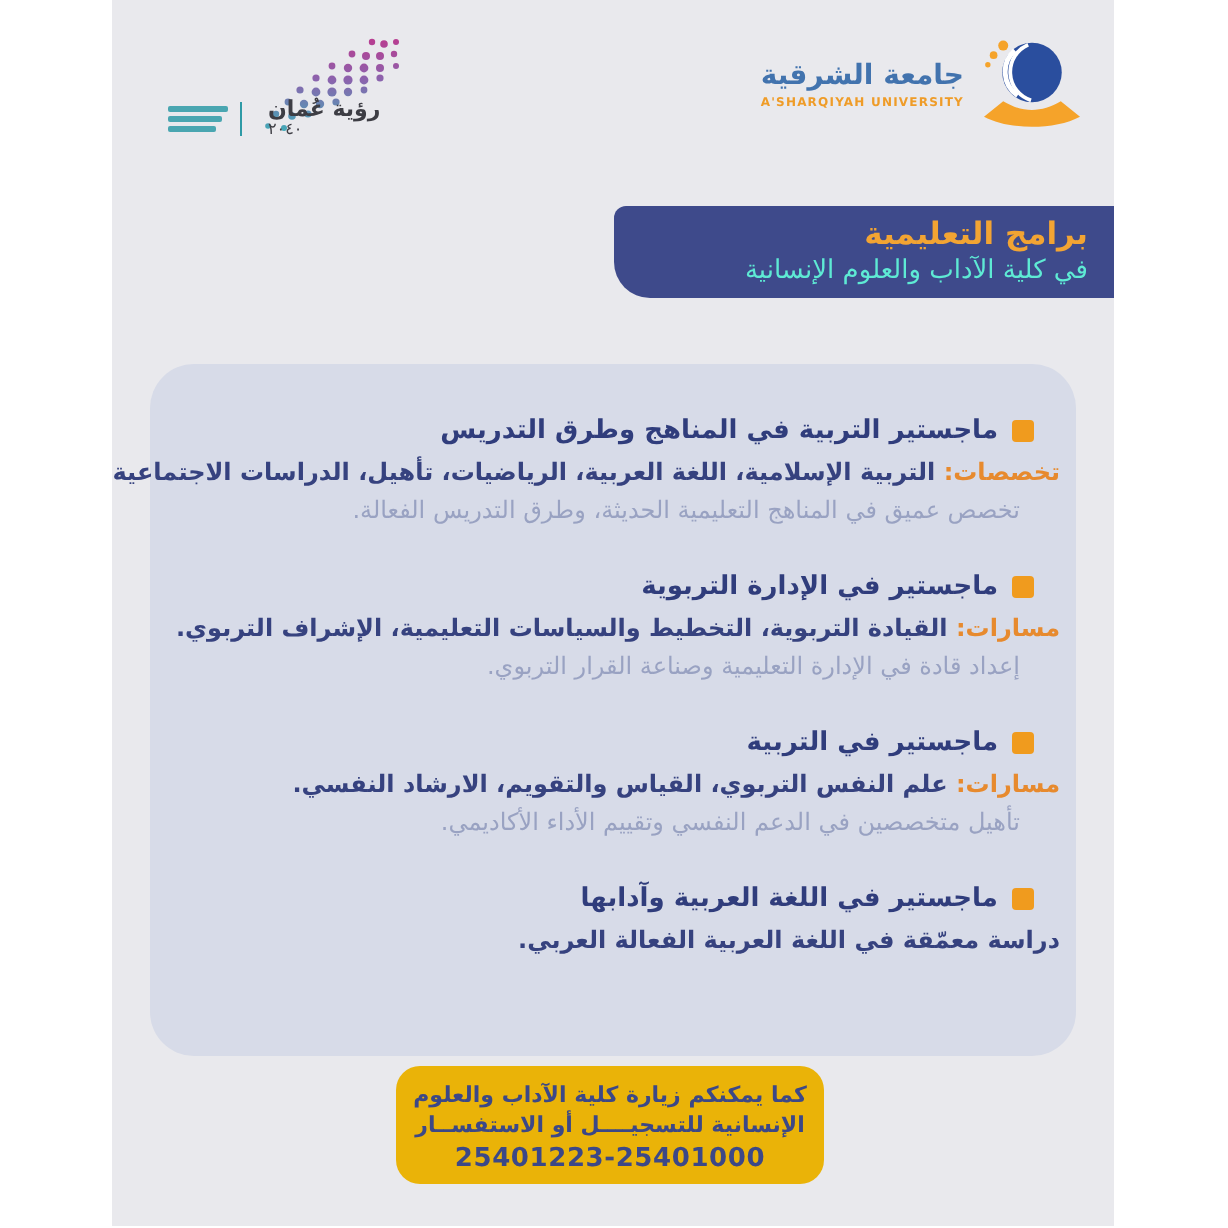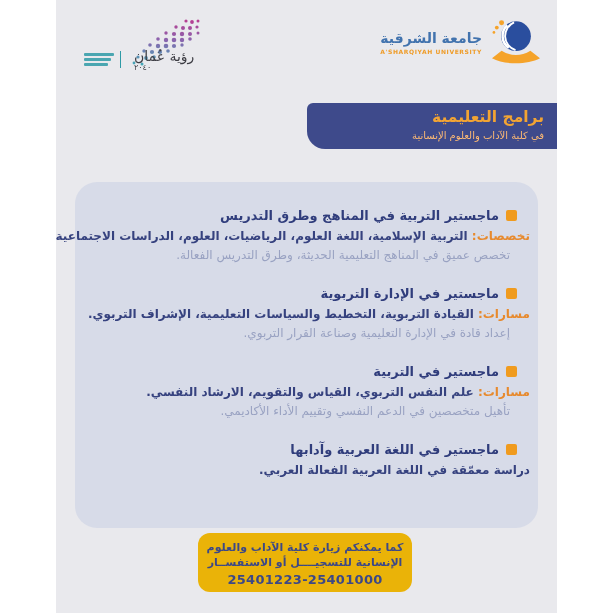--- a/index.html
+++ b/index.html
@@ -11,41 +11,41 @@
     position:absolute; left:56px; top:0; width:501px; height:613px;
     background:#e9e9ed;
   }
   
   .vision-logo { position:absolute; left:28px; top:16px; width:145px; height:58px; }
   .vision-dots { position:absolute; left:24px; top:0; }
   .vision-wordmark {
     position:absolute; left:50px; top:33px; text-align:right; direction:rtl;
     color:#3d3d44; line-height:1.05;
   }
-  .vision-wordmark .vw1 { font-size:14px; font-weight:normal; display:block; }
+  .vision-wordmark .vw1 { font-size:11px; font-weight:bold; display:block; }
   .vision-wordmark .vw2 { font-size:8px; display:block; text-align:left; }
   .vision-divider { position:absolute; left:36px; top:35px; width:1px; height:17px; background:#2e9aa6; }
   .vision-tagline { position:absolute; left:0; top:37px; display:flex; flex-direction:column; gap:2.5px; }
   .vision-tagline i { display:block; width:30px; height:2.5px; background:#2e9aa6; border-radius:1px; opacity:.85; }
   .vision-tagline i:nth-child(2){ width:27px; }
   .vision-tagline i:nth-child(3){ width:24px; }
 
   .asu-logo { position:absolute; right:12px; top:18px; display:flex; align-items:center; gap:5px; }
   .asu-wordmark { text-align:center; }
   .asu-name-ar { display:block; font-size:14px; font-weight:bold; color:#4273ae; direction:rtl; }
   .asu-name-en { display:block; font-size:6px; font-weight:bold; color:#ef9c28; letter-spacing:.6px; margin-top:2px; }
 
   
   .banner {
     position:absolute; right:0; top:103px; width:250px; height:46px;
     background:#3e4a8b; border-radius:6px 0 0 18px;
     direction:rtl; text-align:right; padding:5px 13px 0 0;
   }
   .banner-title { color:#f2a433; font-size:15.5px; font-weight:bold; line-height:19px; }
-  .banner-subtitle { color:#fdba74; font-size:10px; line-height:18px; }
+  .banner-subtitle { color:#5eead4; font-size:13px; line-height:18px; }
 
   
   .card {
     position:absolute; left:19px; top:182px; width:463px; height:346px;
     background:#d7dbe8; border-radius:22px;
     direction:rtl; padding:26px 8px 0 16px;
   }
   .program { margin-bottom:21px; }
   .prog-title-row { display:flex; align-items:center; gap:7px; margin:0 13px 4px 0; }
   .bullet { width:11px; height:11px; background:#f09b1e; border-radius:2px; flex:0 0 auto; }
@@ -146,21 +146,21 @@
 
   <div class="card">
 
     <div class="program">
       <div class="prog-title-row">
         <span class="bullet"></span>
         <span class="prog-title">ماجستير التربية في المناهج وطرق التدريس</span>
       </div>
       <div class="prog-tracks">
         <span class="label">تخصصات:</span>
-        <span>التربية الإسلامية، اللغة العلوم، الرياضيات، العلوم، الدراسات الاجتماعية</span>
+        <span>التربية الإسلامية، اللغة العربية، الرياضيات، تأهيل، الدراسات الاجتماعية</span>
       </div>
       <div class="prog-desc">تخصص عميق في المناهج التعليمية الحديثة، وطرق التدريس الفعالة.</div>
     </div>
 
     <div class="program">
       <div class="prog-title-row">
         <span class="bullet"></span>
         <span class="prog-title">ماجستير في الإدارة التربوية</span>
       </div>
       <div class="prog-tracks">

